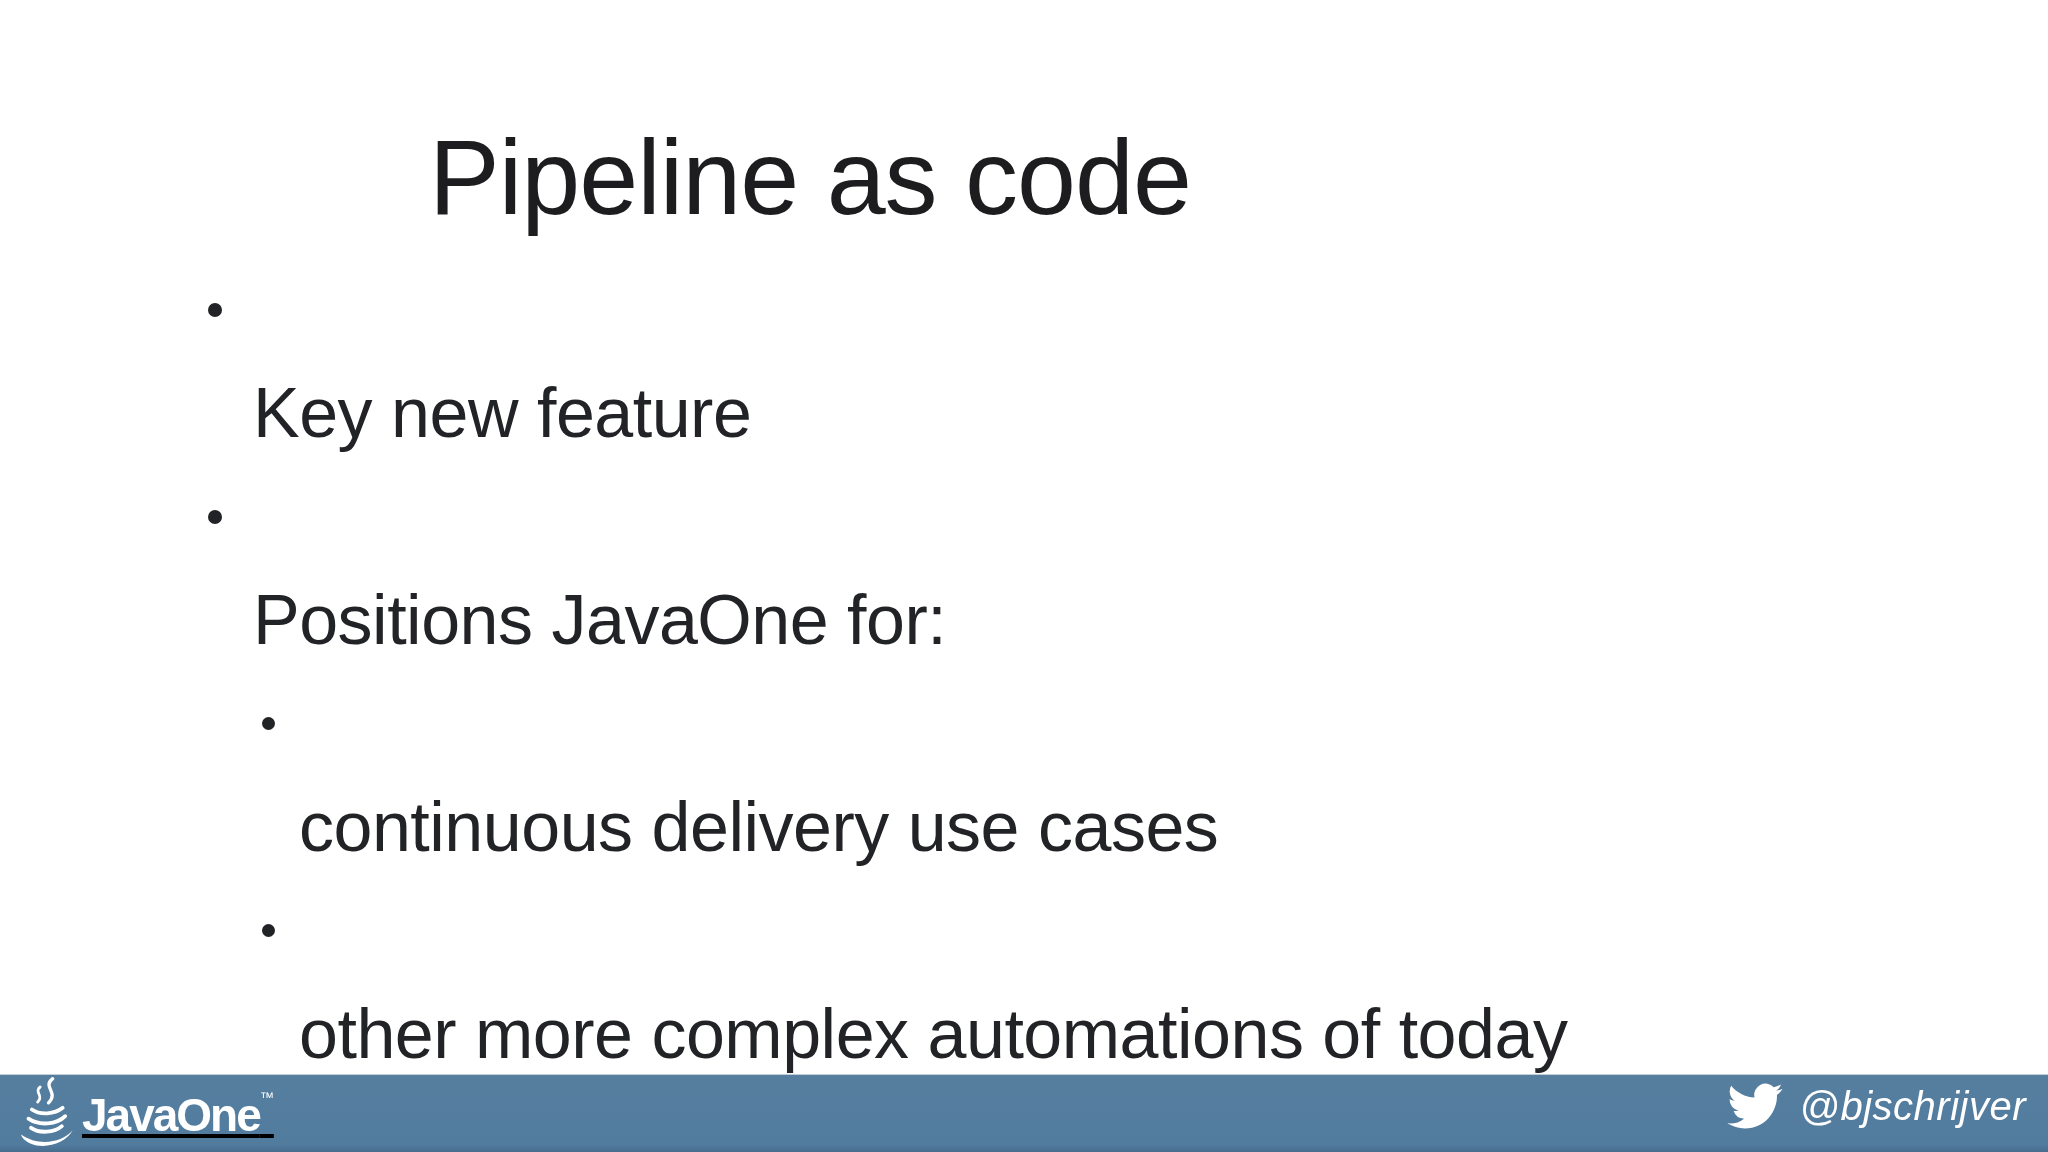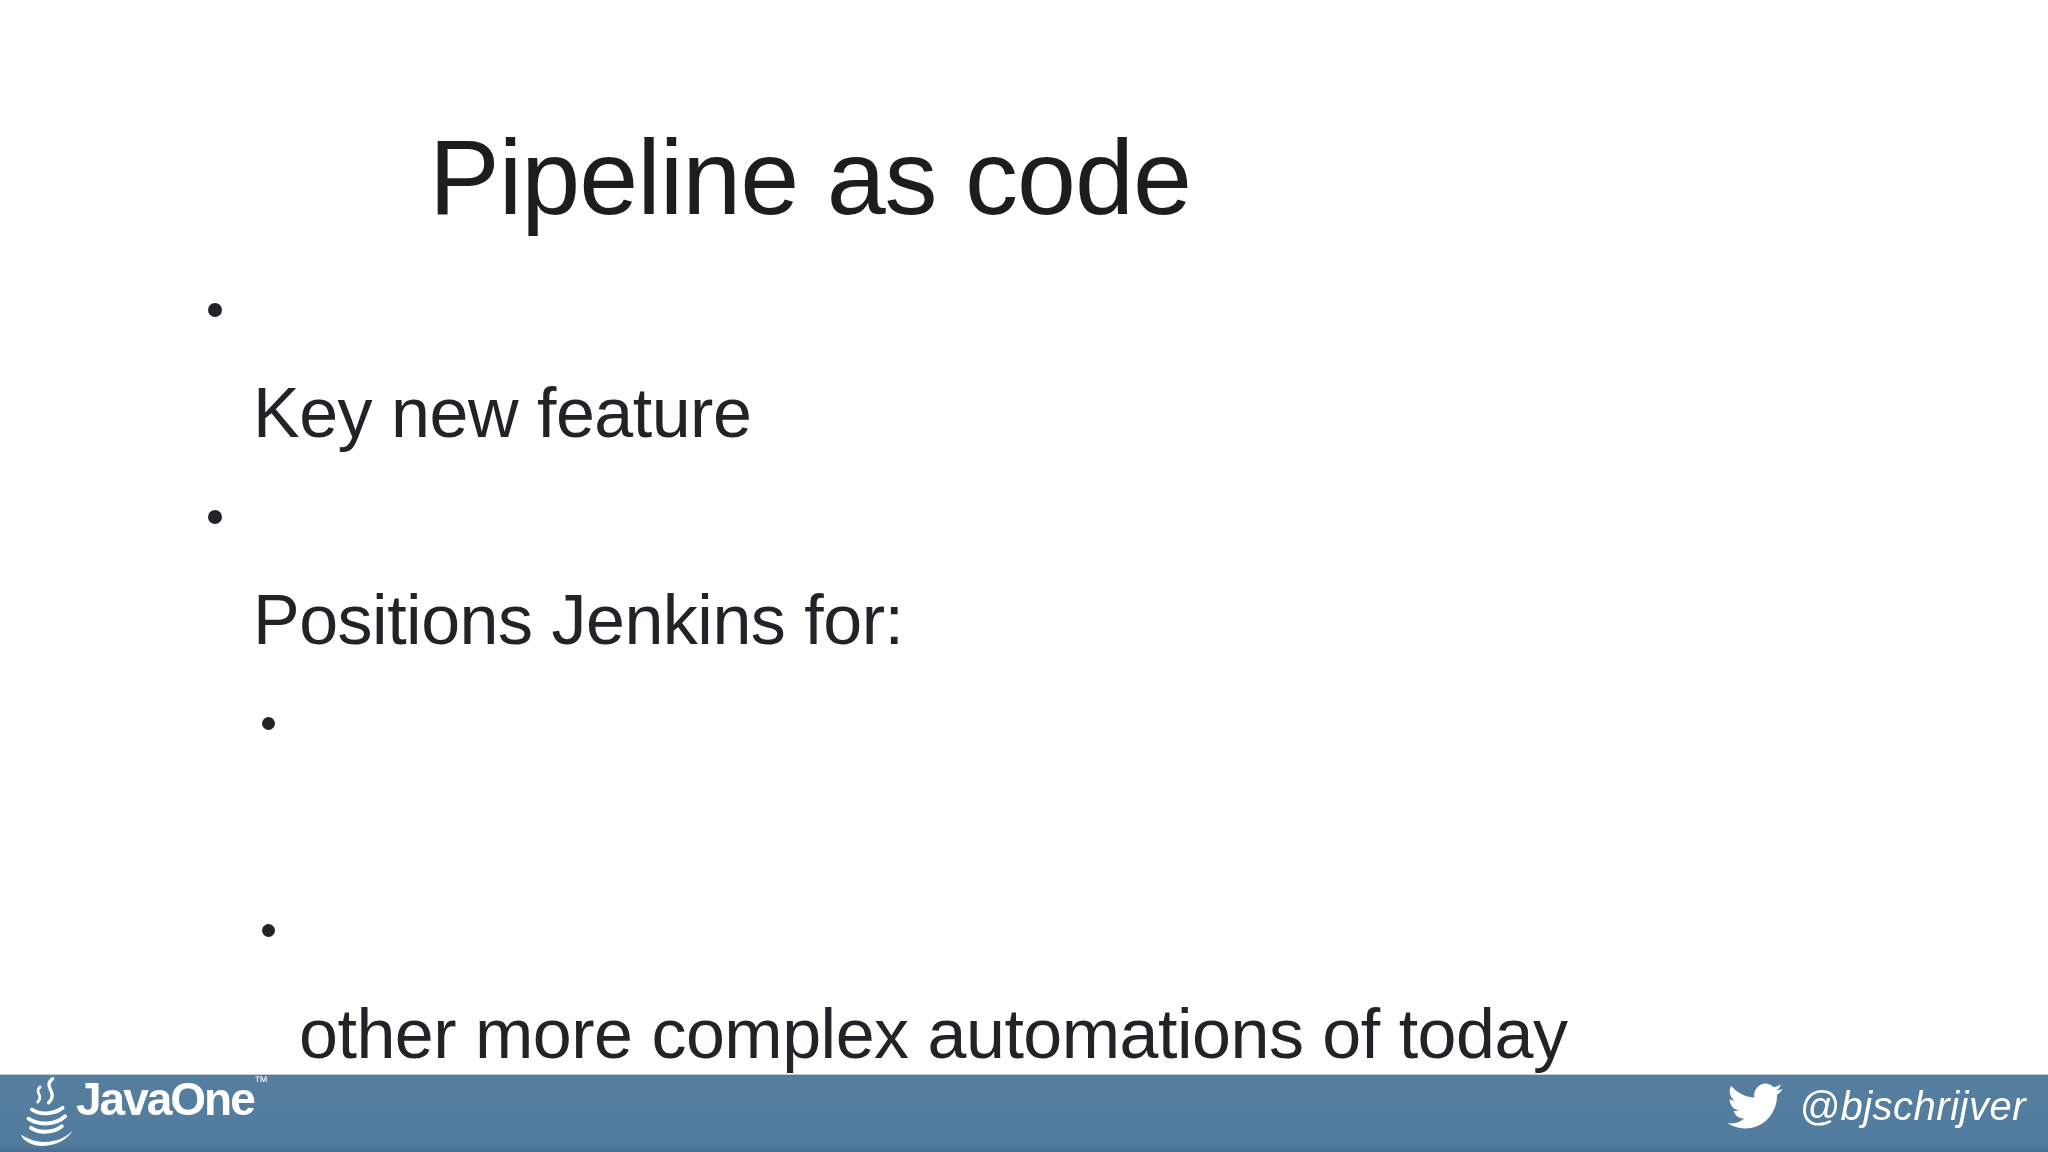--- a/index.html
+++ b/index.html
@@ -63,21 +63,23 @@
     width: 2048px;
     height: 77px;
     background: linear-gradient(#557e9f, #527c9e 90%, #476c8e);
     border-top: 1px solid #c2cdd6;
   }
   .footer-left {
     position: absolute;
     left: 16px;
     bottom: 4px;
     display: flex;
-    gap: 0;
+    align-items: flex-end;
+    gap: 6px;
+    text-decoration: underline;
   }
   .javaone-wordmark {
     color: #ffffff;
     font-size: 46px;
     font-weight: 700;
     letter-spacing: -2px;
     line-height: 1;
     padding-bottom: 10px;
     position: relative;
   }
@@ -112,24 +114,24 @@
 
 <div class="slide">
 
   <h1 class="slide-title">Pipeline as code</h1>
 
   <div class="bullets">
     <div class="bullet-row lvl1">
       <span class="dot"></span><span>Key new feature</span>
     </div>
     <div class="bullet-row lvl1">
-      <span class="dot"></span><span>Positions Jenkins for:</span>
+      <span class="dot"></span><span>Positions JavaOne for:</span>
     </div>
     <div class="bullet-row lvl2">
-      <span class="dot"></span>
+      <span class="dot"></span><span>continuous delivery use cases</span>
     </div>
     <div class="bullet-row lvl2">
       <span class="dot"></span><span>other more complex automations of today</span>
     </div>
     <div class="bullet-row lvl1">
       <span class="dot"></span>
     </div>
 
   </div>
 

